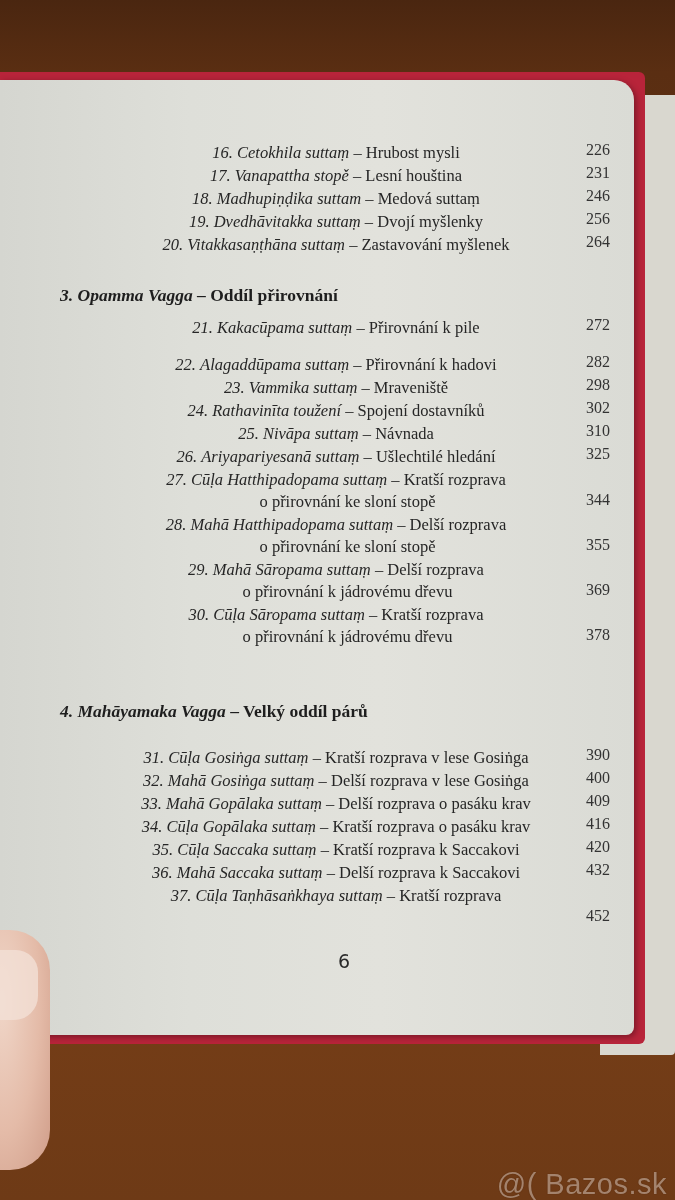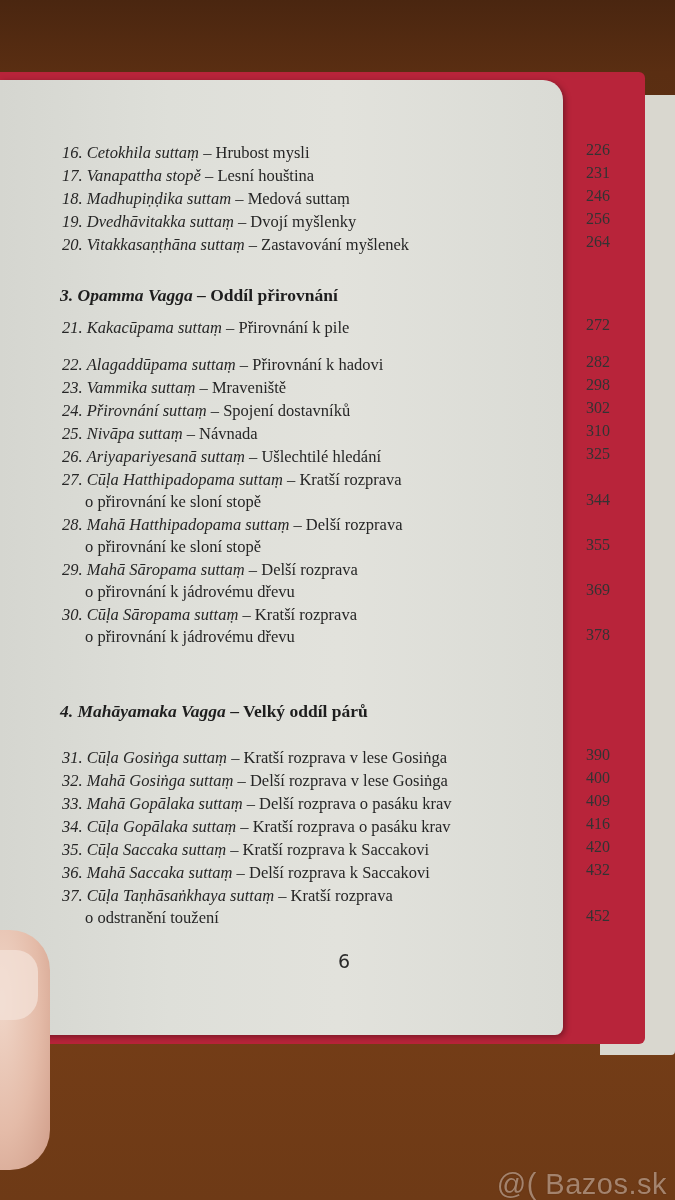--- a/index.html
+++ b/index.html
@@ -10,24 +10,25 @@
   }
   .book-cover {
     position:absolute; left:0; top:72px; width:645px; height:972px;
     background:#b8243a; border-radius:0 6px 6px 0;
   }
   .page-back {
     position:absolute; left:600px; top:95px; width:75px; height:960px;
     background:#d9d7cf; border-radius:0 0 4px 0;
   }
   .page {
-    position:absolute; left:0; top:80px; width:563px; height:955px;
+    position:absolute; left:0; top:80px; width:634px; height:955px;
     background:linear-gradient(90deg,#d5d6d0 0%,#dedfd9 30%,#e2e2dc 60%,#dadbd5 100%);
     border-radius:0 20px 8px 0;
     box-shadow: 2px 2px 6px rgba(0,0,0,0.35);
+    text-align: center;
   }
   .toc { position:absolute; left:0; top:0; width:100%; }
   .entry {
     position:absolute; left:62px; width:548px;
     font-size:16.5px; color:#262626; line-height:22px;
   }
   .entry .pali { font-style:italic; }
   .entry .cont { display:block; padding-left:23px; }
   .entry .pg {
     position:absolute; right:0; font-size:16px; color:#333;
@@ -66,35 +67,35 @@
   <div class="toc" id="toc">
       <div class="entry" style="top: 62px;"><span class="pali">16.</span> <span class="pali">Cetokhila suttaṃ</span> <span>–</span> <span>Hrubost mysli</span><span class="pg" style="top:-3px">226</span></div>
       <div class="entry" style="top: 85px;"><span class="pali">17.</span> <span class="pali">Vanapattha stopě</span> <span>–</span> <span>Lesní houština</span><span class="pg" style="top:-3px">231</span></div>
       <div class="entry" style="top: 108px;"><span class="pali">18.</span> <span class="pali">Madhupiṇḍika suttam</span> <span>–</span> <span>Medová suttaṃ</span><span class="pg" style="top:-3px">246</span></div>
       <div class="entry" style="top: 131px;"><span class="pali">19.</span> <span class="pali">Dvedhāvitakka suttaṃ</span> <span>–</span> <span>Dvojí myšlenky</span><span class="pg" style="top:-3px">256</span></div>
       <div class="entry" style="top: 154px;"><span class="pali">20.</span> <span class="pali">Vitakkasaṇṭhāna suttaṃ</span> <span>–</span> <span>Zastavování myšlenek</span><span class="pg" style="top:-3px">264</span></div>
       <div class="section" style="top: 205px;"><span class="pali">3.</span> <span class="pali">Opamma Vagga</span> <span>–</span> <span>Oddíl přirovnání</span></div>
       <div class="entry" style="top: 237px;"><span class="pali">21.</span> <span class="pali">Kakacūpama suttaṃ</span> <span>–</span> <span>Přirovnání k pile</span><span class="pg" style="top:-3px">272</span></div>
       <div class="entry" style="top: 274px;"><span class="pali">22.</span> <span class="pali">Alagaddūpama suttaṃ</span> <span>–</span> <span>Přirovnání k hadovi</span><span class="pg" style="top:-3px">282</span></div>
       <div class="entry" style="top: 297px;"><span class="pali">23.</span> <span class="pali">Vammika suttaṃ</span> <span>–</span> <span>Mraveniště</span><span class="pg" style="top:-3px">298</span></div>
-      <div class="entry" style="top: 320px;"><span class="pali">24.</span> <span class="pali">Přirovnání suttaṃ</span> <span>–</span> <span>Spojení dostavníků</span><span class="pg" style="top:-3px">302</span></div>
+      <div class="entry" style="top: 320px;"><span class="pali">24.</span> <span class="pali">Rathavinīta toužení</span> <span>–</span> <span>Spojení dostavníků</span><span class="pg" style="top:-3px">302</span></div>
       <div class="entry" style="top: 343px;"><span class="pali">25.</span> <span class="pali">Nivāpa suttaṃ</span> <span>–</span> <span>Návnada</span><span class="pg" style="top:-3px">310</span></div>
       <div class="entry" style="top: 366px;"><span class="pali">26.</span> <span class="pali">Ariyapariyesanā suttaṃ</span> <span>–</span> <span>Ušlechtilé hledání</span><span class="pg" style="top:-3px">325</span></div>
       <div class="entry" style="top: 389px;"><span class="pali">27.</span> <span class="pali">Cūḷa Hatthipadopama suttaṃ</span> <span>–</span> <span>Kratší rozprava</span><span class="cont">o přirovnání ke sloní stopě</span><span class="pg" style="top:20px">344</span></div>
       <div class="entry" style="top: 434px;"><span class="pali">28.</span> <span class="pali">Mahā Hatthipadopama suttaṃ</span> <span>–</span> <span>Delší rozprava</span><span class="cont">o přirovnání ke sloní stopě</span><span class="pg" style="top:20px">355</span></div>
       <div class="entry" style="top: 479px;"><span class="pali">29.</span> <span class="pali">Mahā Sāropama suttaṃ</span> <span>–</span> <span>Delší rozprava</span><span class="cont">o přirovnání k jádrovému dřevu</span><span class="pg" style="top:20px">369</span></div>
       <div class="entry" style="top: 524px;"><span class="pali">30.</span> <span class="pali">Cūḷa Sāropama suttaṃ</span> <span>–</span> <span>Kratší rozprava</span><span class="cont">o přirovnání k jádrovému dřevu</span><span class="pg" style="top:20px">378</span></div>
       <div class="section" style="top: 621px;"><span class="pali">4.</span> <span class="pali">Mahāyamaka Vagga</span> <span>–</span> <span>Velký oddíl párů</span></div>
       <div class="entry" style="top: 667px;"><span class="pali">31.</span> <span class="pali">Cūḷa Gosiṅga suttaṃ</span> <span>–</span> <span>Kratší rozprava v lese Gosiṅga</span><span class="pg" style="top:-3px">390</span></div>
       <div class="entry" style="top: 690px;"><span class="pali">32.</span> <span class="pali">Mahā Gosiṅga suttaṃ</span> <span>–</span> <span>Delší rozprava v lese Gosiṅga</span><span class="pg" style="top:-3px">400</span></div>
       <div class="entry" style="top: 713px;"><span class="pali">33.</span> <span class="pali">Mahā Gopālaka suttaṃ</span> <span>–</span> <span>Delší rozprava o pasáku krav</span><span class="pg" style="top:-3px">409</span></div>
       <div class="entry" style="top: 736px;"><span class="pali">34.</span> <span class="pali">Cūḷa Gopālaka suttaṃ</span> <span>–</span> <span>Kratší rozprava o pasáku krav</span><span class="pg" style="top:-3px">416</span></div>
       <div class="entry" style="top: 759px;"><span class="pali">35.</span> <span class="pali">Cūḷa Saccaka suttaṃ</span> <span>–</span> <span>Kratší rozprava k Saccakovi</span><span class="pg" style="top:-3px">420</span></div>
       <div class="entry" style="top: 782px;"><span class="pali">36.</span> <span class="pali">Mahā Saccaka suttaṃ</span> <span>–</span> <span>Delší rozprava k Saccakovi</span><span class="pg" style="top:-3px">432</span></div>
-      <div class="entry" style="top: 805px;"><span class="pali">37.</span> <span class="pali">Cūḷa Taṇhāsaṅkhaya suttaṃ</span> <span>–</span> <span>Kratší rozprava</span><span class="cont">o odstranění toužení</span><span class="pg" style="top:20px">452</span></div>
+      <div class="entry" style="top: 805px;"><span class="pali">37.</span> <span class="pali">Cūḷa Taṇhāsaṅkhaya suttaṃ</span> <span>–</span> <span>Kratší rozprava</span><span class="pg" style="top:20px">452</span></div>
     </div>
   <div class="page-number">6</div>
 </div>
 
 <div class="thumb"></div>
 <div class="thumb-nail"></div>
 
 <div class="watermark">@( Bazos.sk</div>
 
 </body></html>

